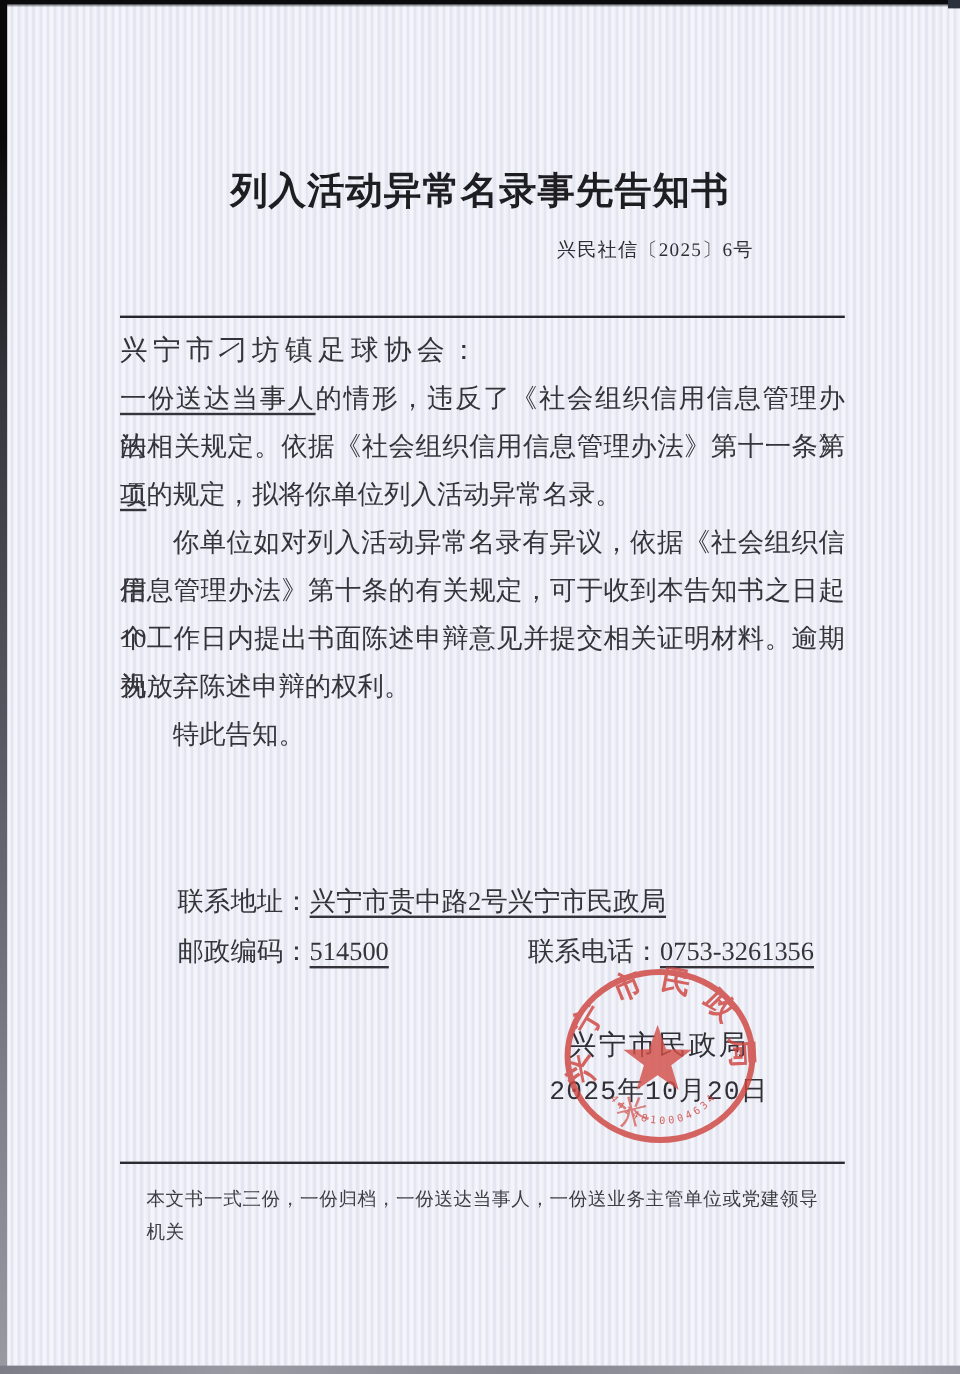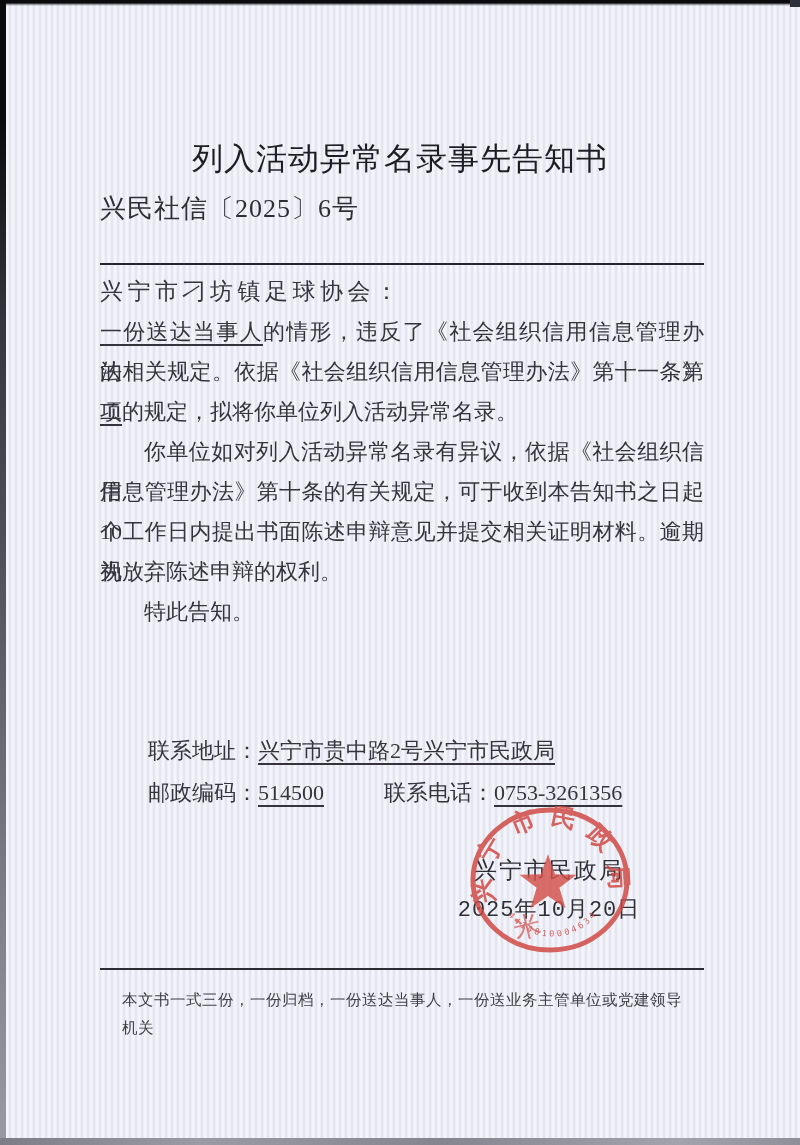--- a/index.html
+++ b/index.html
@@ -23,40 +23,40 @@
     background:linear-gradient(180deg,#0b0b0e 0 50%,rgba(11,11,14,.45) 70%,rgba(11,11,14,0) 100%);}
   .edge-left{position:absolute;top:0;left:0;bottom:0;width:6px;
     background:linear-gradient(180deg,#0a0a0c 0 10%,#35353d 28%,#5a5a64 55%,#80808b 80%,#9a9aa3 100%);}
   .edge-bottom{position:absolute;left:0;right:0;bottom:0;height:7px;
     background:linear-gradient(90deg,#7d7d88,#9b9ba4 25%,#85858f 55%,#a3a3ab 85%,#8f8f99);}
   .edge-corner{position:absolute;top:0;right:0;width:10px;height:7px;background:#2b303b;}
 
   .abs{position:absolute;}
   .doc-title{
     left:100px;top:137px;width:600px;height:44px;line-height:44px;
-    text-align:center;font-size:31px;font-weight:normal;color:#1d1d22;letter-spacing:1px;
+    text-align:center;font-size:31px;font-weight:bold;color:#1d1d22;letter-spacing:1px;
   }
   .doc-number{
     left:100px;top:193px;width:528px;height:32px;line-height:32px;
-    text-align:left;font-size:26px;color:#2e2e34;letter-spacing:1px;
+    text-align:right;font-size:16px;color:#2e2e34;letter-spacing:1px;
   }
   .rule{background:#26262c;height:2px;width:604px;left:100px;}
   .rule-top{top:263px;}
   .rule-bottom{top:968px;background:#2b2b31;}
 
   .body-text{left:100px;top:272px;width:604px;font-size:22px;color:#34343a;}
   .bline{height:40px;line-height:40px;}
   .bline.fill{text-align:justify;text-align-last:justify;}
   .bline.ind{text-indent:2em;}
   .bline.recipient{font-size:23px;letter-spacing:4.5px;}
   .u{text-decoration:underline;text-underline-offset:5px;text-decoration-thickness:1.6px;}
 
   .contact-row1{left:148px;top:731px;width:556px;height:40px;line-height:40px;font-size:22px;color:#34343a;}
   .contact-row2{left:148px;top:773px;width:556px;height:40px;line-height:40px;font-size:22px;color:#34343a;}
-  .phone-group{margin-left:60px;text-align:center;}
+  .phone-group{margin-left:116px;text-align:center;}
 
   .sig-agency{left:443px;top:852px;width:212px;height:38px;line-height:38px;
     text-align:center;font-size:23px;letter-spacing:2px;color:#2f2f35;}
   .sig-date{left:441px;top:892px;width:216px;height:38px;line-height:38px;
     text-align:center;font-size:22px;letter-spacing:1px;color:#2f2f35;font-family:Liberation Mono, monospace;}
 
   .seal{left:466px;top:806px;width:168px;height:152px;pointer-events:none;}
 
   .footer-note{left:122px;top:986px;width:560px;height:28px;line-height:28px;
     font-size:15.5px;color:#3d3d44;letter-spacing:0.5px;}

